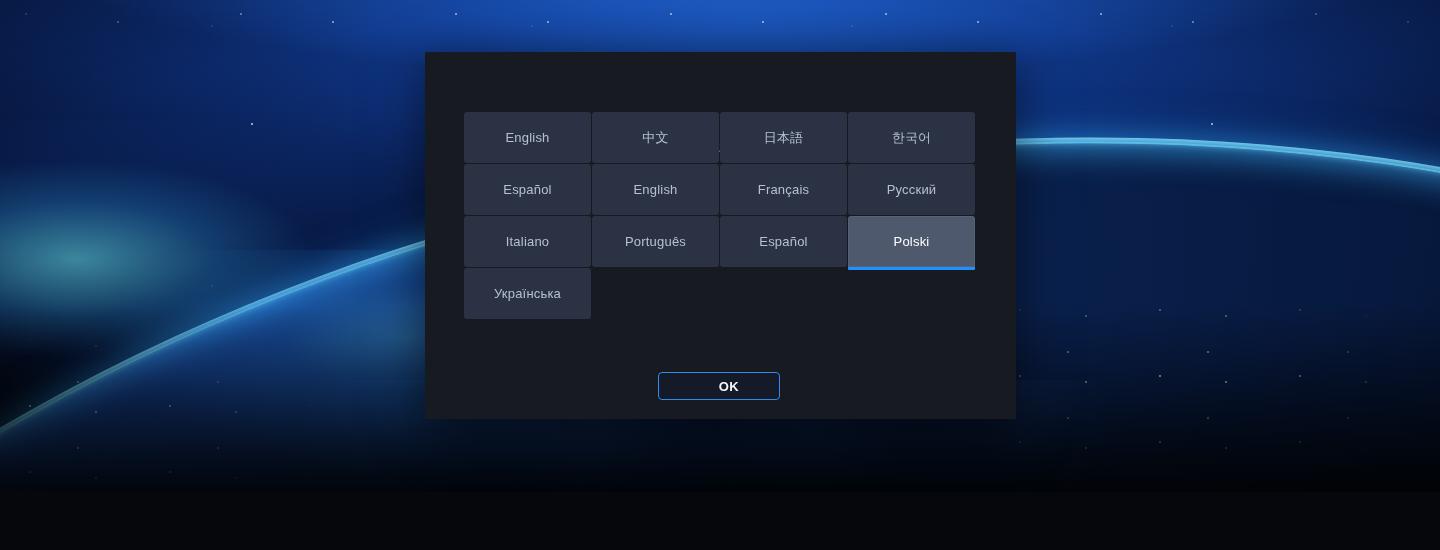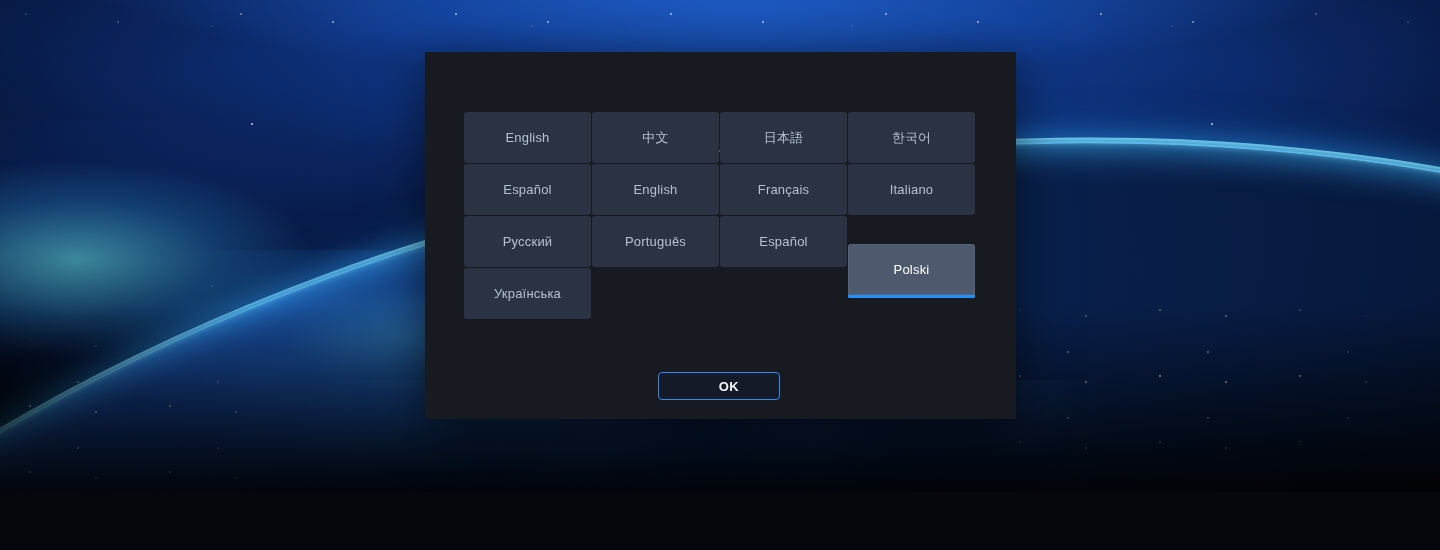--- a/index.html
+++ b/index.html
@@ -224,21 +224,20 @@
     letter-spacing: 0.2px;
     cursor: pointer;
     user-select: none;
   }
 
   .lang-cell.selected {
     background: #4e596e;
     color: #ffffff;
     border-radius: 3px 3px 0 0;
     box-shadow: inset 0 0 0 1px rgba(255,255,255,0.06);
-    margin-top: 28px;
   }
   .lang-cell.selected::after {
     content: "";
     position: absolute;
     left: 0;
     right: 0;
     bottom: -3px;
     height: 3px;
     background: #1f90ff;
     border-radius: 0 0 1px 1px;
@@ -305,24 +304,24 @@
         <div class="lang-cell">
           <span>Español</span>
         </div>
         <div class="lang-cell">
           <span>English</span>
         </div>
         <div class="lang-cell">
           <span>Français</span>
         </div>
         <div class="lang-cell">
+          <span>Русский</span>
+        </div>
+        <div class="lang-cell">
           <span>Italiano</span>
-        </div>
-        <div class="lang-cell">
-          <span>Русский</span>
         </div>
         <div class="lang-cell">
           <span>Português</span>
         </div>
         <div class="lang-cell">
           <span>Español</span>
         </div>
         <div class="lang-cell selected">
           <span>Polski</span>
         </div>

